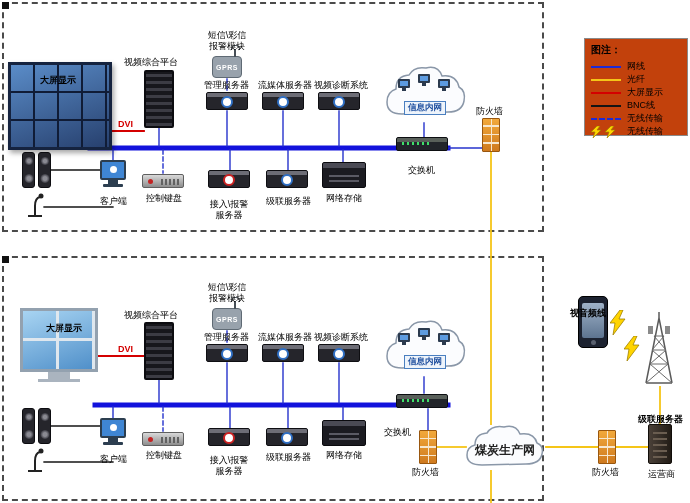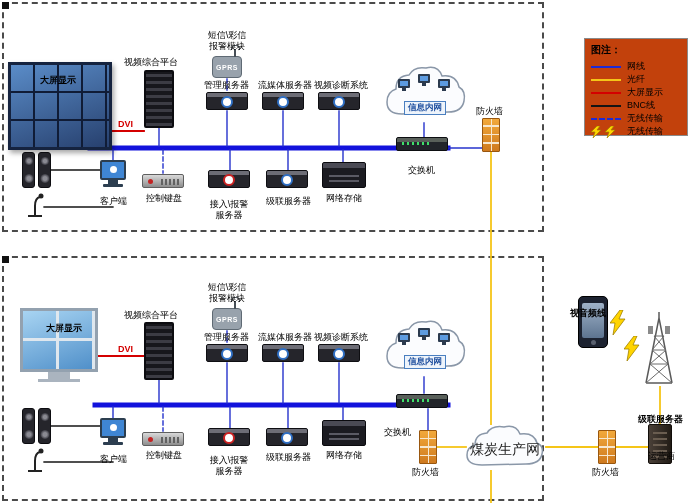--- a/index.html
+++ b/index.html
@@ -79,21 +79,21 @@
   .gprs { background:#98a2ac; border:1px solid #5f6a74; border-radius:4px; color:#fff;
     font-size:7px; font-weight:bold; display:flex; align-items:center; justify-content:center; letter-spacing:.5px; }
   .gprs .ant { position:absolute; right:5px; top:-8px; width:2px; height:8px; background:#474f57; }
   .gprs .ant::after { content:""; position:absolute; left:-3px; top:-4px; width:7px; height:4px;
     border:1px solid #474f57; border-bottom:none; border-radius:4px 4px 0 0; }
 
   .cloud-tag { position:absolute; left:50%; bottom:9px; transform:translateX(-50%);
     background:#eef4fb; border:1px solid #4a7fc0; color:#1d4e9e; font-size:8.5px; font-weight:bold;
     padding:0 3px; white-space:nowrap; z-index:3; }
   .cloud-text { position:absolute; left:50%; top:55%; transform:translate(-50%,-50%);
-    font-size:14px; font-weight:normal; color:#222; white-space:nowrap; z-index:3; }
+    font-size:12px; font-weight:bold; color:#222; white-space:nowrap; z-index:3; }
   .mini-pc { position:absolute; width:12px; height:9px; border:2px solid #2b3a4e; background:#5d9be0; border-radius:1px; z-index:3; }
   .mini-pc::after { content:""; position:absolute; left:2px; top:7px; width:4px; height:3px; background:#2b3a4e; }
 
   .phone { background:#1c2230; border:1px solid #000; border-radius:5px; }
   .phone .scr { position:absolute; left:3px; top:6px; right:3px; bottom:9px;
     background:linear-gradient(180deg,#9fb2c8,#5d7490); border-radius:2px; }
   .phone .btn { position:absolute; left:50%; bottom:2px; width:5px; height:5px; margin-left:-2.5px;
     border-radius:50%; background:#59606e; }
 
   .cab { background:linear-gradient(90deg,#4a4038,#221c16); border:1px solid #110d09; border-radius:2px; }
@@ -377,15 +377,15 @@
     <svg width="86" height="48" viewBox="0 0 86 48">
       <path d="M20 41 Q5 41 5 31 Q5 23 13 21 Q13 10 25 9 Q30 1 42 3 Q54 0 58 10 Q72 8 75 19 Q82 22 80 30 Q78 40 64 40 Z" fill="#fbfcfe" stroke="#8a97a8" stroke-width="1.5"></path>
     </svg>
     <div class="cloud-text">煤炭生产网</div>
   </div>
 
   <div class="node fw" style="left:598px;top:430px;width:18px;height:34px;"></div>
   <div class="lbl" style="left:592px;top:467px;">防火墙</div>
 
   <div class="node cab" style="left:648px;top:424px;width:24px;height:40px;"></div>
-  <div class="lbl" style="left:648px;top:451px;">运营商</div>
+  <div class="lbl" style="left:648px;top:469px;">运营商</div>
 
 </div>
 
 </body></html>

